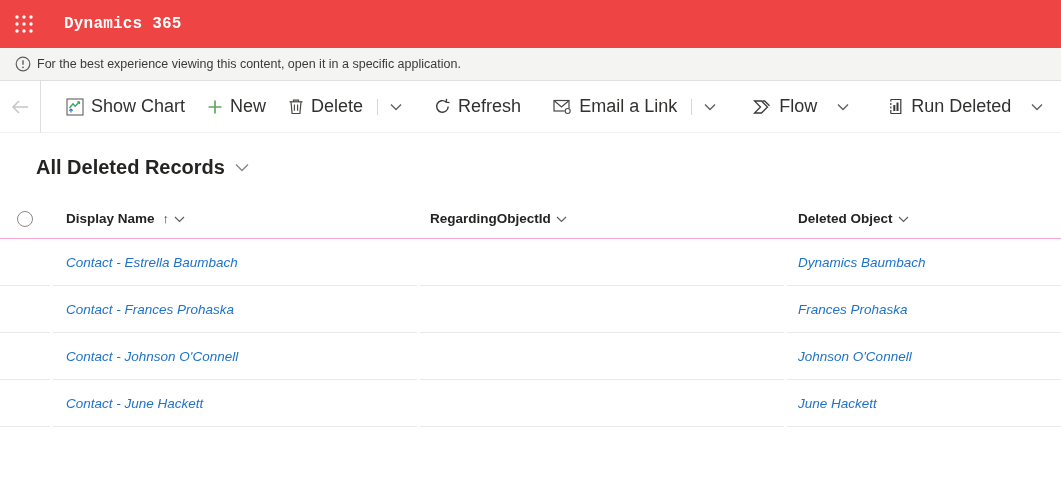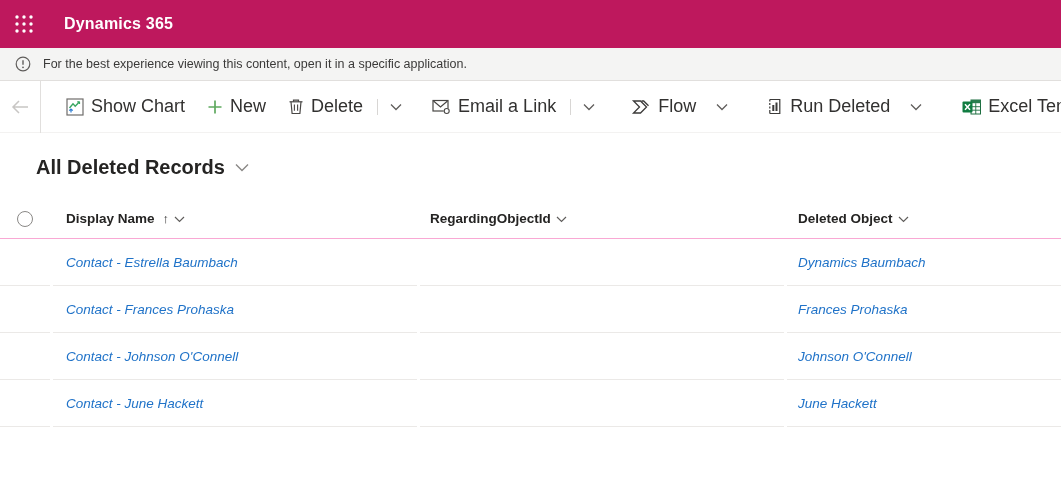--- a/index.html
+++ b/index.html
@@ -1,27 +1,27 @@
 <!DOCTYPE html>
 <html><head>
 <meta charset="utf-8">
 <style>
   * { box-sizing: border-box; margin: 0; padding: 0; }
   html,body { width:1061px; height:496px; overflow:hidden; background:#fff;
     font-family:"Liberation Sans", sans-serif; color:#323130; }
 
   
-  .topbar { height:48px; background:#be185d; display:flex; align-items:center; }
+  .topbar { height:48px; background:#ef4444; display:flex; align-items:center;font-family:Liberation Mono, monospace; }
   .waffle { width:48px; height:48px; display:flex; align-items:center; justify-content:center; cursor:pointer; }
   .app-title { color:#fff; font-size:16px; font-weight:700; margin-left:16px; letter-spacing:.2px; }
 
   
   .banner { height:32px; background:#f4f4f3; display:flex; align-items:center; padding-left:15px; }
   .banner .info-ic { flex:0 0 auto; display:flex; }
-  .banner .msg { font-size:12.5px; color:#3b3a39; margin-left:12px; }
+  .banner .msg { font-size:12.5px; color:#3b3a39; margin-left:6px; }
 
   
   .cmdbar { height:53px; display:flex; align-items:center; background:#fff;
     border-top:1px solid #e1dfdd; border-bottom:1px solid #f3f2f1; white-space:nowrap; }
   .back-btn { width:40px; height:100%; display:flex; align-items:center; justify-content:center; flex:0 0 auto; }
   .vdiv { width:1px; height:52px; background:#e1dfdd; flex:0 0 auto; }
   .cmd-item { display:flex; align-items:center; gap:7px; padding:0 11px; height:36px;
     font-size:18px; color:#323130; cursor:pointer; flex:0 0 auto; }
   .cmd-item .ic { display:flex; }
   .pipe { width:1px; height:16px; background:#d8d6d4; flex:0 0 auto; margin:0 3px; }
@@ -123,20 +123,29 @@
     </span>
     <span>Delete</span>
   </div>
   <div class="pipe"></div>
   <div class="chev-btn">
     <svg width="12" height="8" viewBox="0 0 12 8">
       <path d="M1 1.5 L6 6.5 L11 1.5" fill="none" stroke="#605e5c" stroke-width="1.3"></path>
     </svg>
   </div>
 
+  <div class="cmd-item" style="margin-left:12px">
+    <span class="ic">
+      <svg width="17" height="17" viewBox="0 0 17 17">
+        <path d="M14.2 8.5 a5.8 5.8 0 1 1 -2.1 -4.5" fill="none" stroke="#3b3a39" stroke-width="1.4"></path>
+        <path d="M12.6 0.8 L12.2 4.2 L15.5 4.6" fill="none" stroke="#3b3a39" stroke-width="1.3"></path>
+      </svg>
+    </span>
+    <span>Refresh</span>
+  </div>
 
   <div class="cmd-item" style="margin-left:10px">
     <span class="ic">
       <svg width="19" height="17" viewBox="0 0 19 17">
         <rect x="1" y="2.5" width="15" height="10.5" fill="none" stroke="#484644" stroke-width="1.2"></rect>
         <path d="M1.5 3 L8.5 9 L15.5 3" fill="none" stroke="#484644" stroke-width="1.2"></path>
         <circle cx="14.7" cy="13" r="3.1" fill="#ffffff"></circle>
         <circle cx="14.7" cy="13" r="2.5" fill="none" stroke="#484644" stroke-width="1.1"></circle>
       </svg>
     </span>

